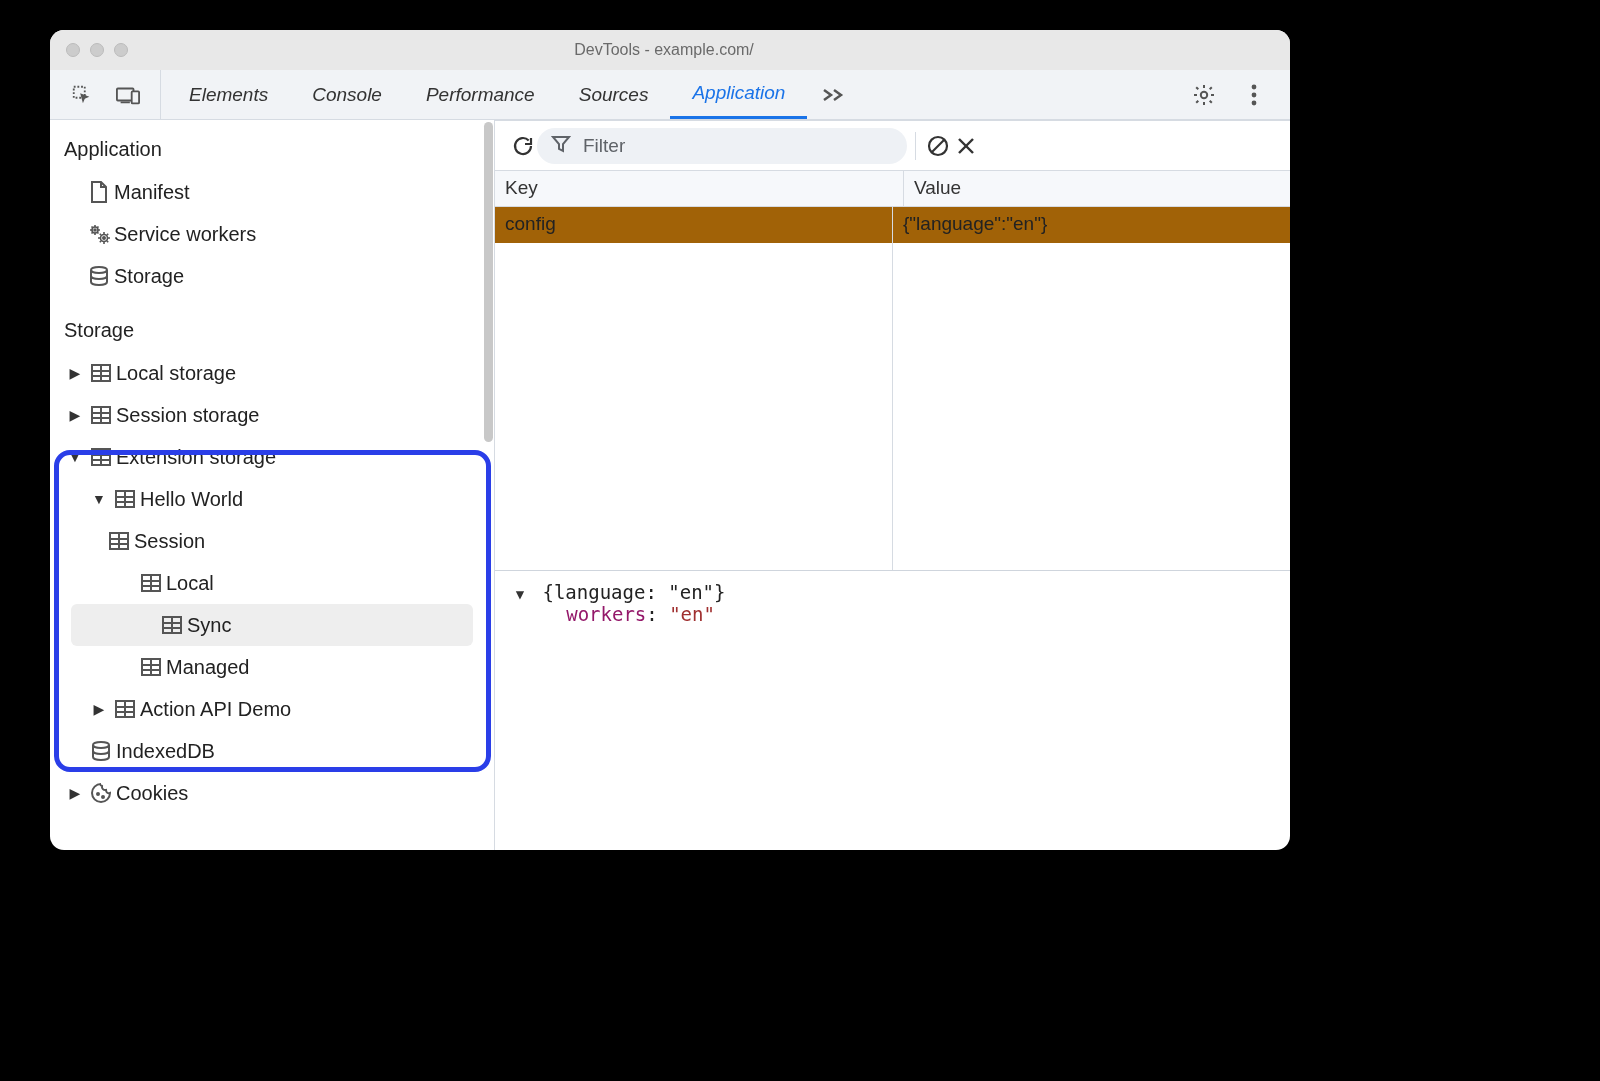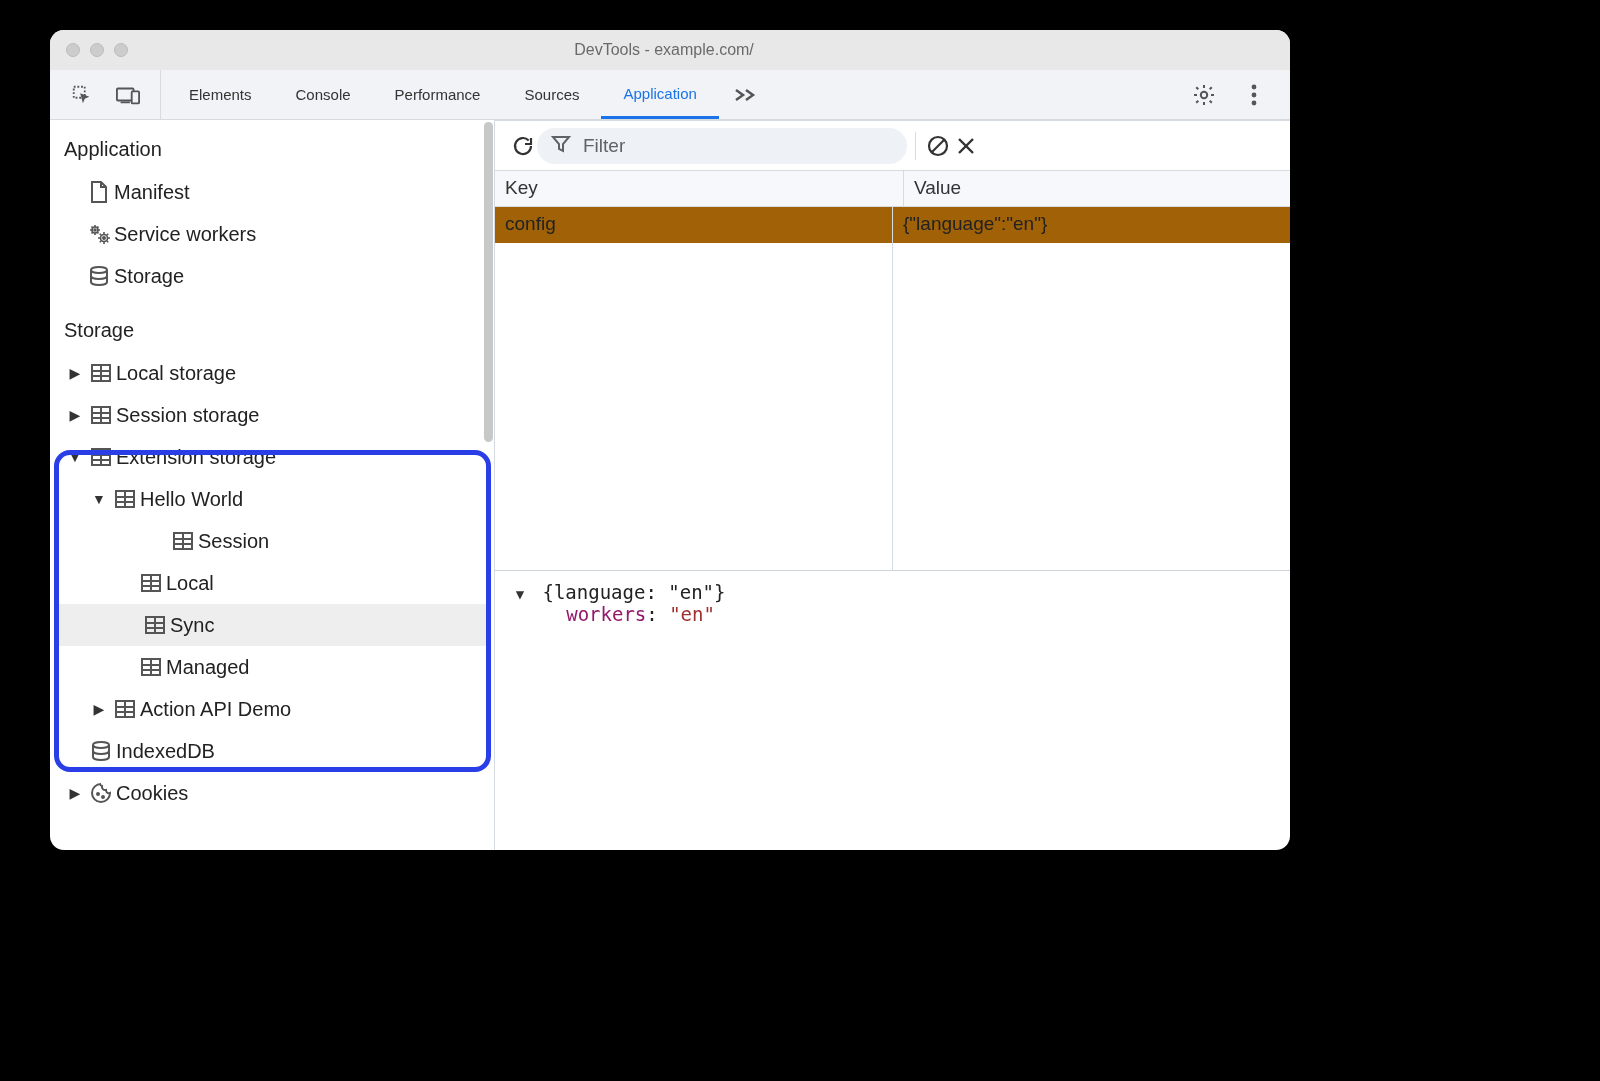--- a/index.html
+++ b/index.html
@@ -32,21 +32,21 @@
     height: 50px;
     background: #f1f3f6;
     border-bottom: 1px solid #d6dbe2;
     display: flex; align-items: stretch;
     flex: none;
   }
   .tabstrip .tool-icons { display: flex; align-items: center; gap: 18px; padding: 0 18px; border-right: 1px solid #d6dbe2; }
   .tabstrip .tabs { display: flex; align-items: stretch; padding-left: 6px; }
   .tabstrip .tab {
     display: flex; align-items: center; padding: 8px 22px;
-    font-size: 15px; color: #333; cursor: pointer;
+    font-size: 19px; color: #333; cursor: pointer; font-style: italic;
   }
   .tabstrip .tab.active { color: #1a73e8; border-bottom: 3px solid #1a73e8; font-weight:500; }
   .tabstrip .spacer { flex: 1; }
   .tabstrip .right-icons { display: flex; align-items: center; gap: 22px; padding: 0 22px; }
   .chev-more { font-size: 22px; color: #555; padding: 0 14px; display:flex; align-items:center; cursor:pointer; }
 
   .body { flex: 1; display: flex; min-height: 0; }
   .sidebar {
     width: 445px;
     border-right: 1px solid #d6dbe2;
@@ -271,21 +271,21 @@
             <svg width="22" height="20" viewBox="0 0 22 20" fill="none" stroke="#555" stroke-width="2">
                 <rect x="2" y="2" width="18" height="16"></rect>
                 <line x1="2" y1="8" x2="20" y2="8"></line>
                 <line x1="2" y1="13" x2="20" y2="13"></line>
                 <line x1="11" y1="2" x2="11" y2="18"></line>
               </svg>
           </span>
           <span class="lbl">Hello World</span>
         </div>
 
-        <div class="tree-row" style="padding-left:118px">
+        <div class="tree-row" style="padding-left:54px">
           <span class="ic">
             <svg width="22" height="20" viewBox="0 0 22 20" fill="none" stroke="#555" stroke-width="2">
                 <rect x="2" y="2" width="18" height="16"></rect>
                 <line x1="2" y1="8" x2="20" y2="8"></line>
                 <line x1="2" y1="13" x2="20" y2="13"></line>
                 <line x1="11" y1="2" x2="11" y2="18"></line>
               </svg>
           </span>
           <span class="lbl">Session</span>
         </div>
@@ -295,21 +295,21 @@
             <svg width="22" height="20" viewBox="0 0 22 20" fill="none" stroke="#555" stroke-width="2">
                 <rect x="2" y="2" width="18" height="16"></rect>
                 <line x1="2" y1="8" x2="20" y2="8"></line>
                 <line x1="2" y1="13" x2="20" y2="13"></line>
                 <line x1="11" y1="2" x2="11" y2="18"></line>
               </svg>
           </span>
           <span class="lbl">Local</span>
         </div>
 
-        <div class="tree-row selected" style="padding-left:86px;margin:0 4px">
+        <div class="tree-row selected" style="padding-left:86px;margin:0 21px">
           <span class="ic">
             <svg width="22" height="20" viewBox="0 0 22 20" fill="none" stroke="#555" stroke-width="2">
                 <rect x="2" y="2" width="18" height="16"></rect>
                 <line x1="2" y1="8" x2="20" y2="8"></line>
                 <line x1="2" y1="13" x2="20" y2="13"></line>
                 <line x1="11" y1="2" x2="11" y2="18"></line>
               </svg>
           </span>
           <span class="lbl">Sync</span>
         </div>

